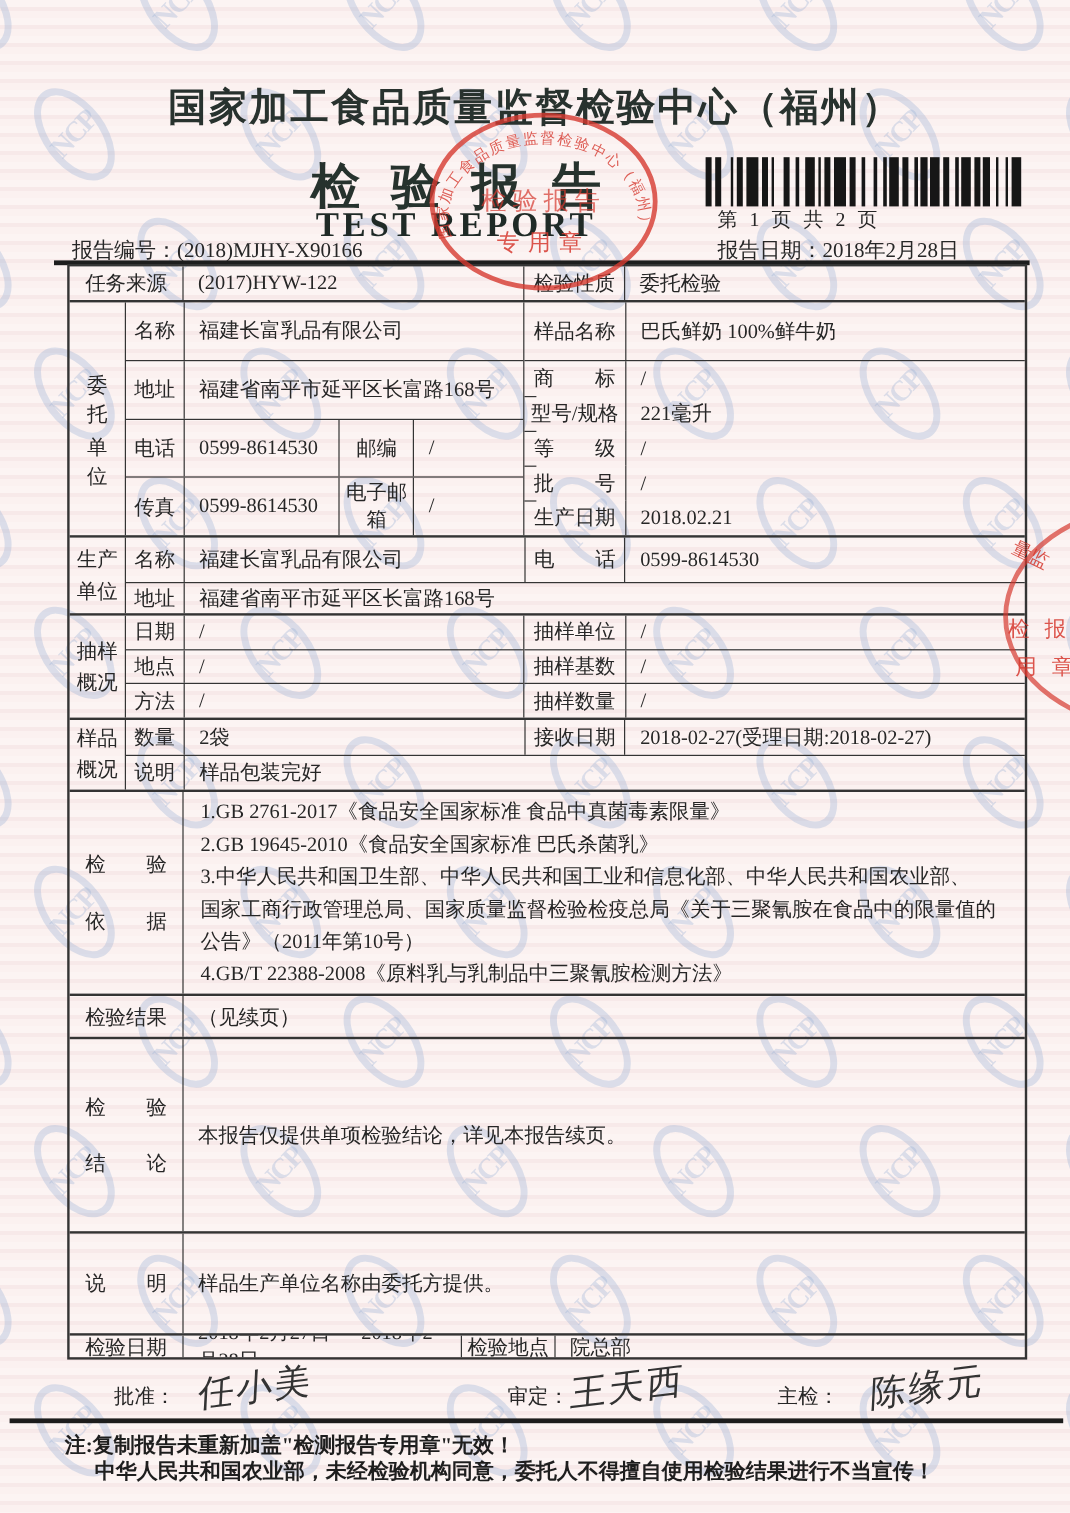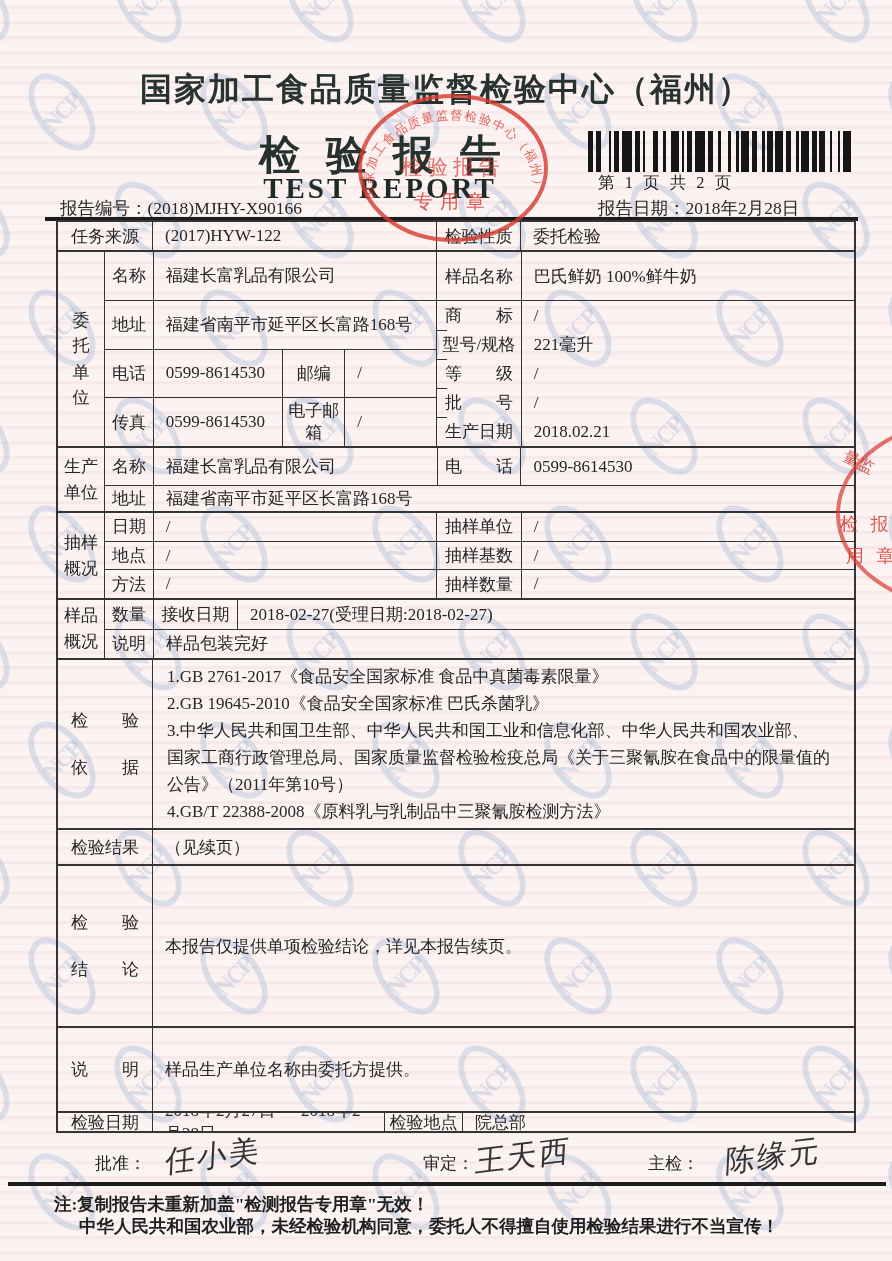--- a/index.html
+++ b/index.html
@@ -490,20 +490,21 @@
           <div class="c val bl" style="width:334px">/</div>
         </div>
       </div>
     </div>
 
     <div class="sec" style="height:60px">
       <div class="c lab wrap2" style="width:46px">样品概况</div>
       <div class="col bl" style="width:750px">
         <div class="r">
           <div class="c lab" style="width:48px">数量</div>
+          <div class="c val bl" style="width:284px">2袋</div>
           <div class="c lab bl" style="width:84px">接收日期</div>
           <div class="c val bl" style="width:334px">2018-02-27(受理日期:2018-02-27)</div>
         </div>
         <div class="r">
           <div class="c lab" style="width:48px">说明</div>
           <div class="c val bl" style="width:702px">样品包装完好</div>
         </div>
       </div>
     </div>
 

